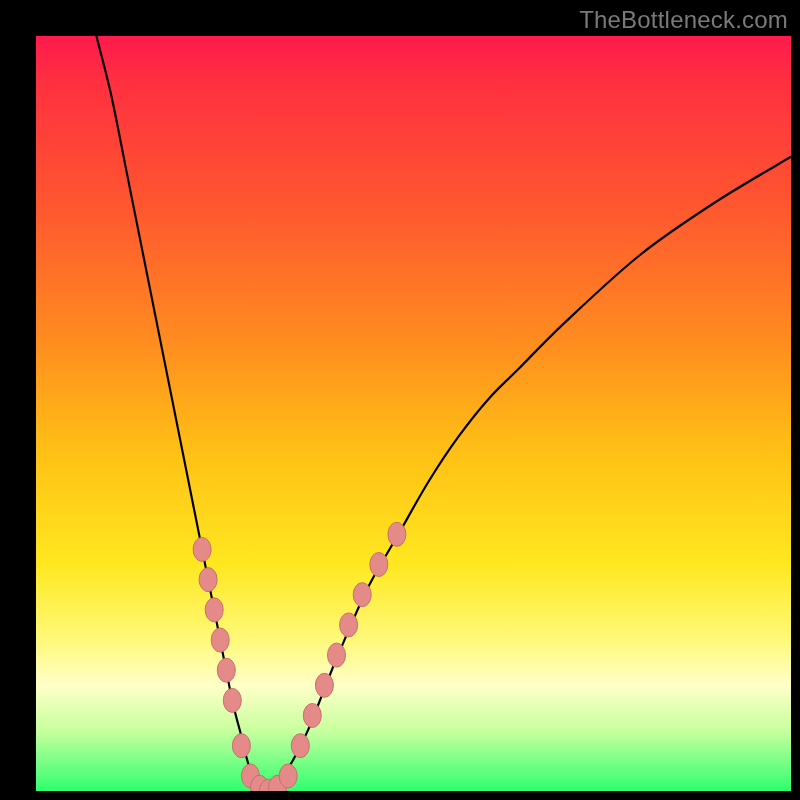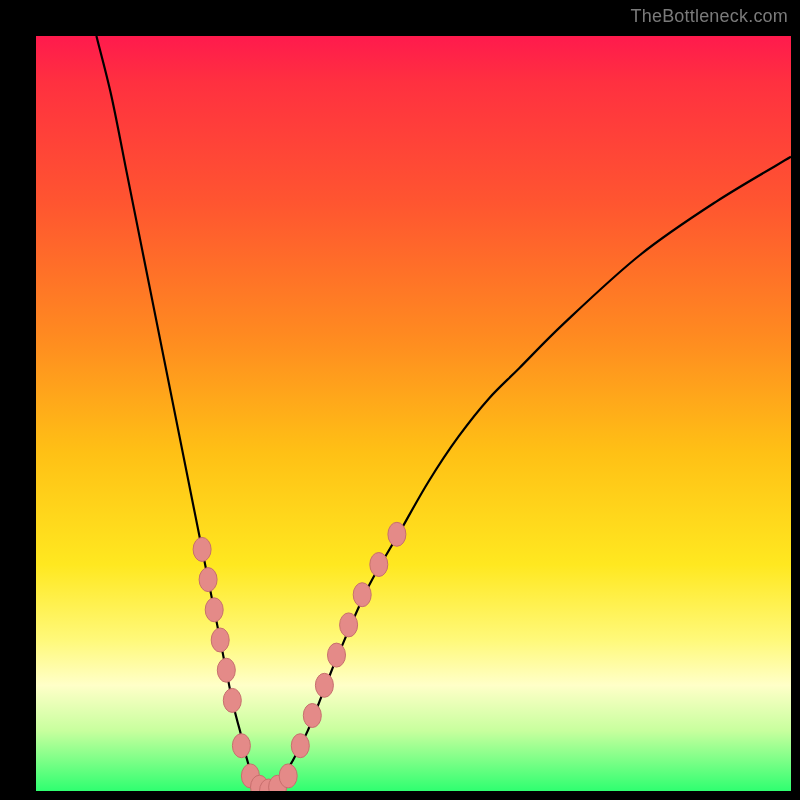--- a/index.html
+++ b/index.html
@@ -38,21 +38,21 @@
       #ffffc8 86%,
       #c8ff9e 92%,
       #2fff70 100%
     );
   }
   .watermark {
     position: absolute;
     top: 6px;
     right: 12px;
     color: #7a7a7a;
-    font-size: 18px;
+    font-size: 24px;
     font-weight: 500;
     letter-spacing: 0.2px;
   }
   svg.curve {
     position: absolute;
     left: 0;
     top: 0;
     width: 755px;
     height: 755px;
   }

